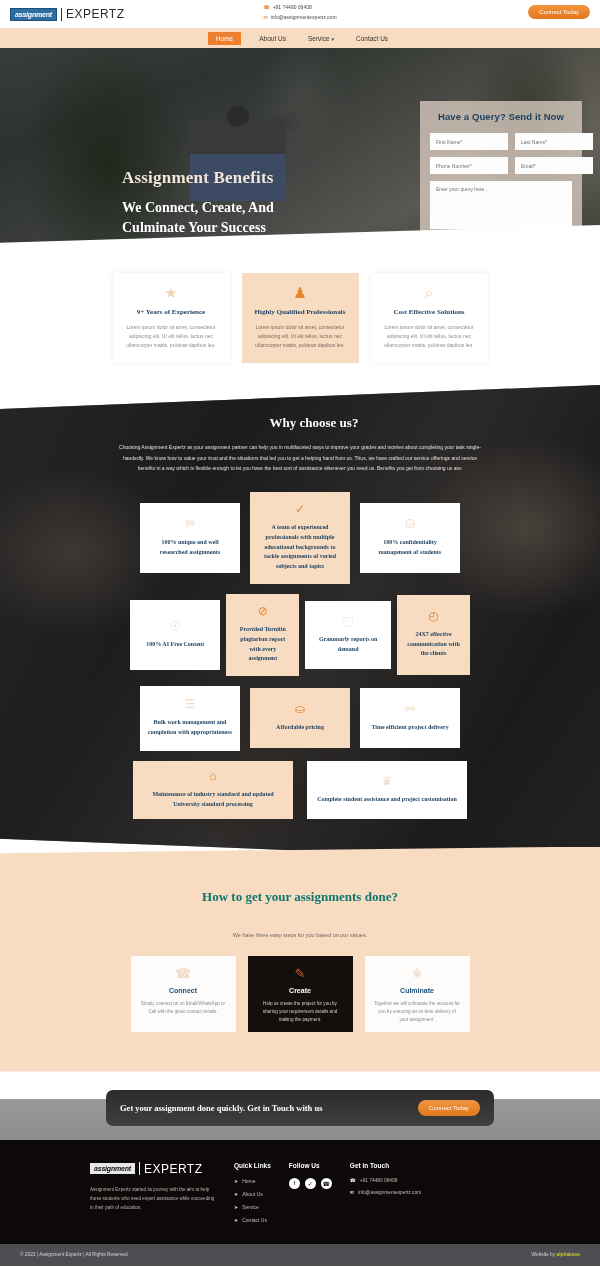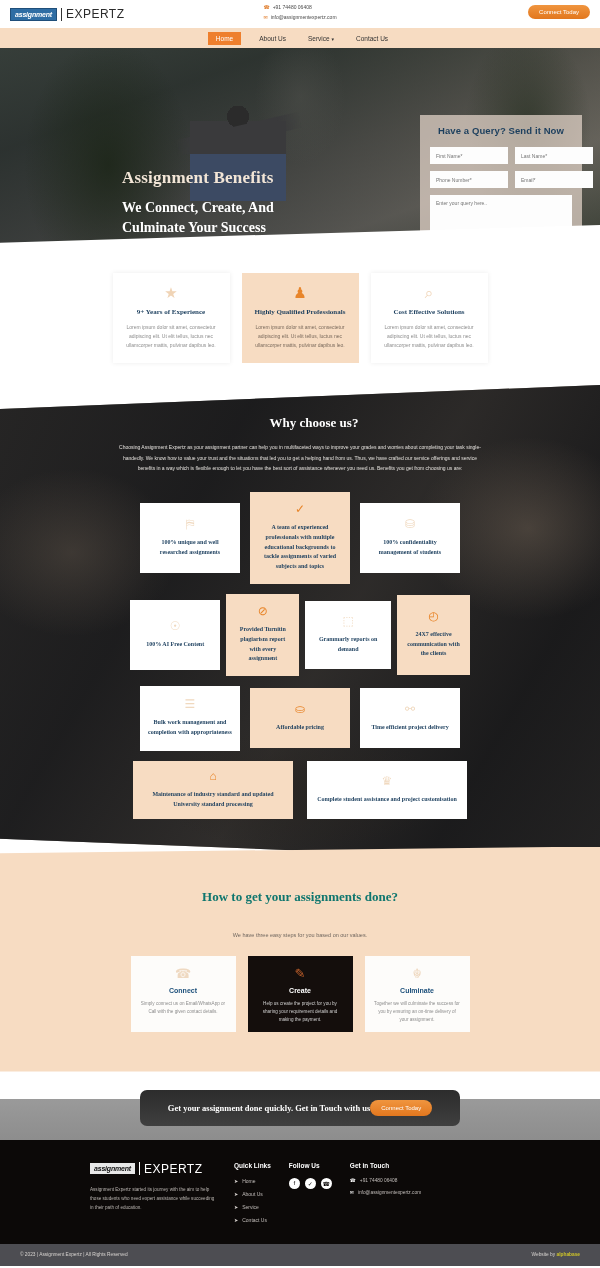--- a/index.html
+++ b/index.html
@@ -80,21 +80,21 @@
     font-family:"Liberation Serif", serif; font-size:17px; font-weight:bold;
     color:#f3e6d7; letter-spacing:.2px; margin-bottom:10px;
   }
   .hero-sub {
     font-family:"Liberation Serif", serif; font-size:14px; color:#ffffff;
     line-height:1.45; font-weight:bold; max-width:180px;
   }
 
   
   .query-card {
-    position:absolute; right:18px; top:67px; width:162px; z-index:5;
+    position:absolute; right:18px; top:53px; width:162px; z-index:5;
     background:rgba(228,214,202,.72);
     padding:10px 10px 16px 10px;
   }
   .query-title {
     text-align:center; font-size:9.5px; font-weight:bold; color:#1c3f5e;
     margin-bottom:11px; letter-spacing:.1px;
   }
   .q-row { display:flex; gap:7px; margin-bottom:7px; }
   .q-input {
     flex:1; height:17px; background:#fdfdfd; border:none; font-size:5px;
@@ -199,23 +199,23 @@
   .scard.dark .s-title { color:#ffffff; }
   .s-body { font-size:4.6px; color:#8d8d8d; line-height:1.85; }
   .scard.dark .s-body { color:#cfcfcf; }
 
   
   .cta-wrap {
     background:linear-gradient(180deg,#ffffff 0%,#ffffff 40%,#9a9a9a 40%,#8d8d8d 100%);
     padding:18px 0 14px 0; position:relative;
   }
   .cta-bar {
-    width:320px; margin:0 auto; height:36px; border-radius:7px;
+    width:388px; margin:0 auto; height:36px; border-radius:7px;
     background:linear-gradient(180deg,#2c2c2c,#3f3f3f);
-    display:flex; align-items:center; justify-content:center;
+    display:flex; align-items:center; justify-content:space-between;
     padding:0 14px;
   }
   .cta-text { font-family:"Liberation Serif", serif; font-size:8.5px; font-weight:bold; color:#ffffff; }
   .cta-btn {
     background:linear-gradient(180deg,#f0953f,#e2771e); border:none; color:#fff;
     font-size:6px; border-radius:10px; padding:5px 11px; cursor:pointer; white-space:nowrap;
   }
 
   
   .footer { background:#0c0908; padding:22px 0 14px 0; }

